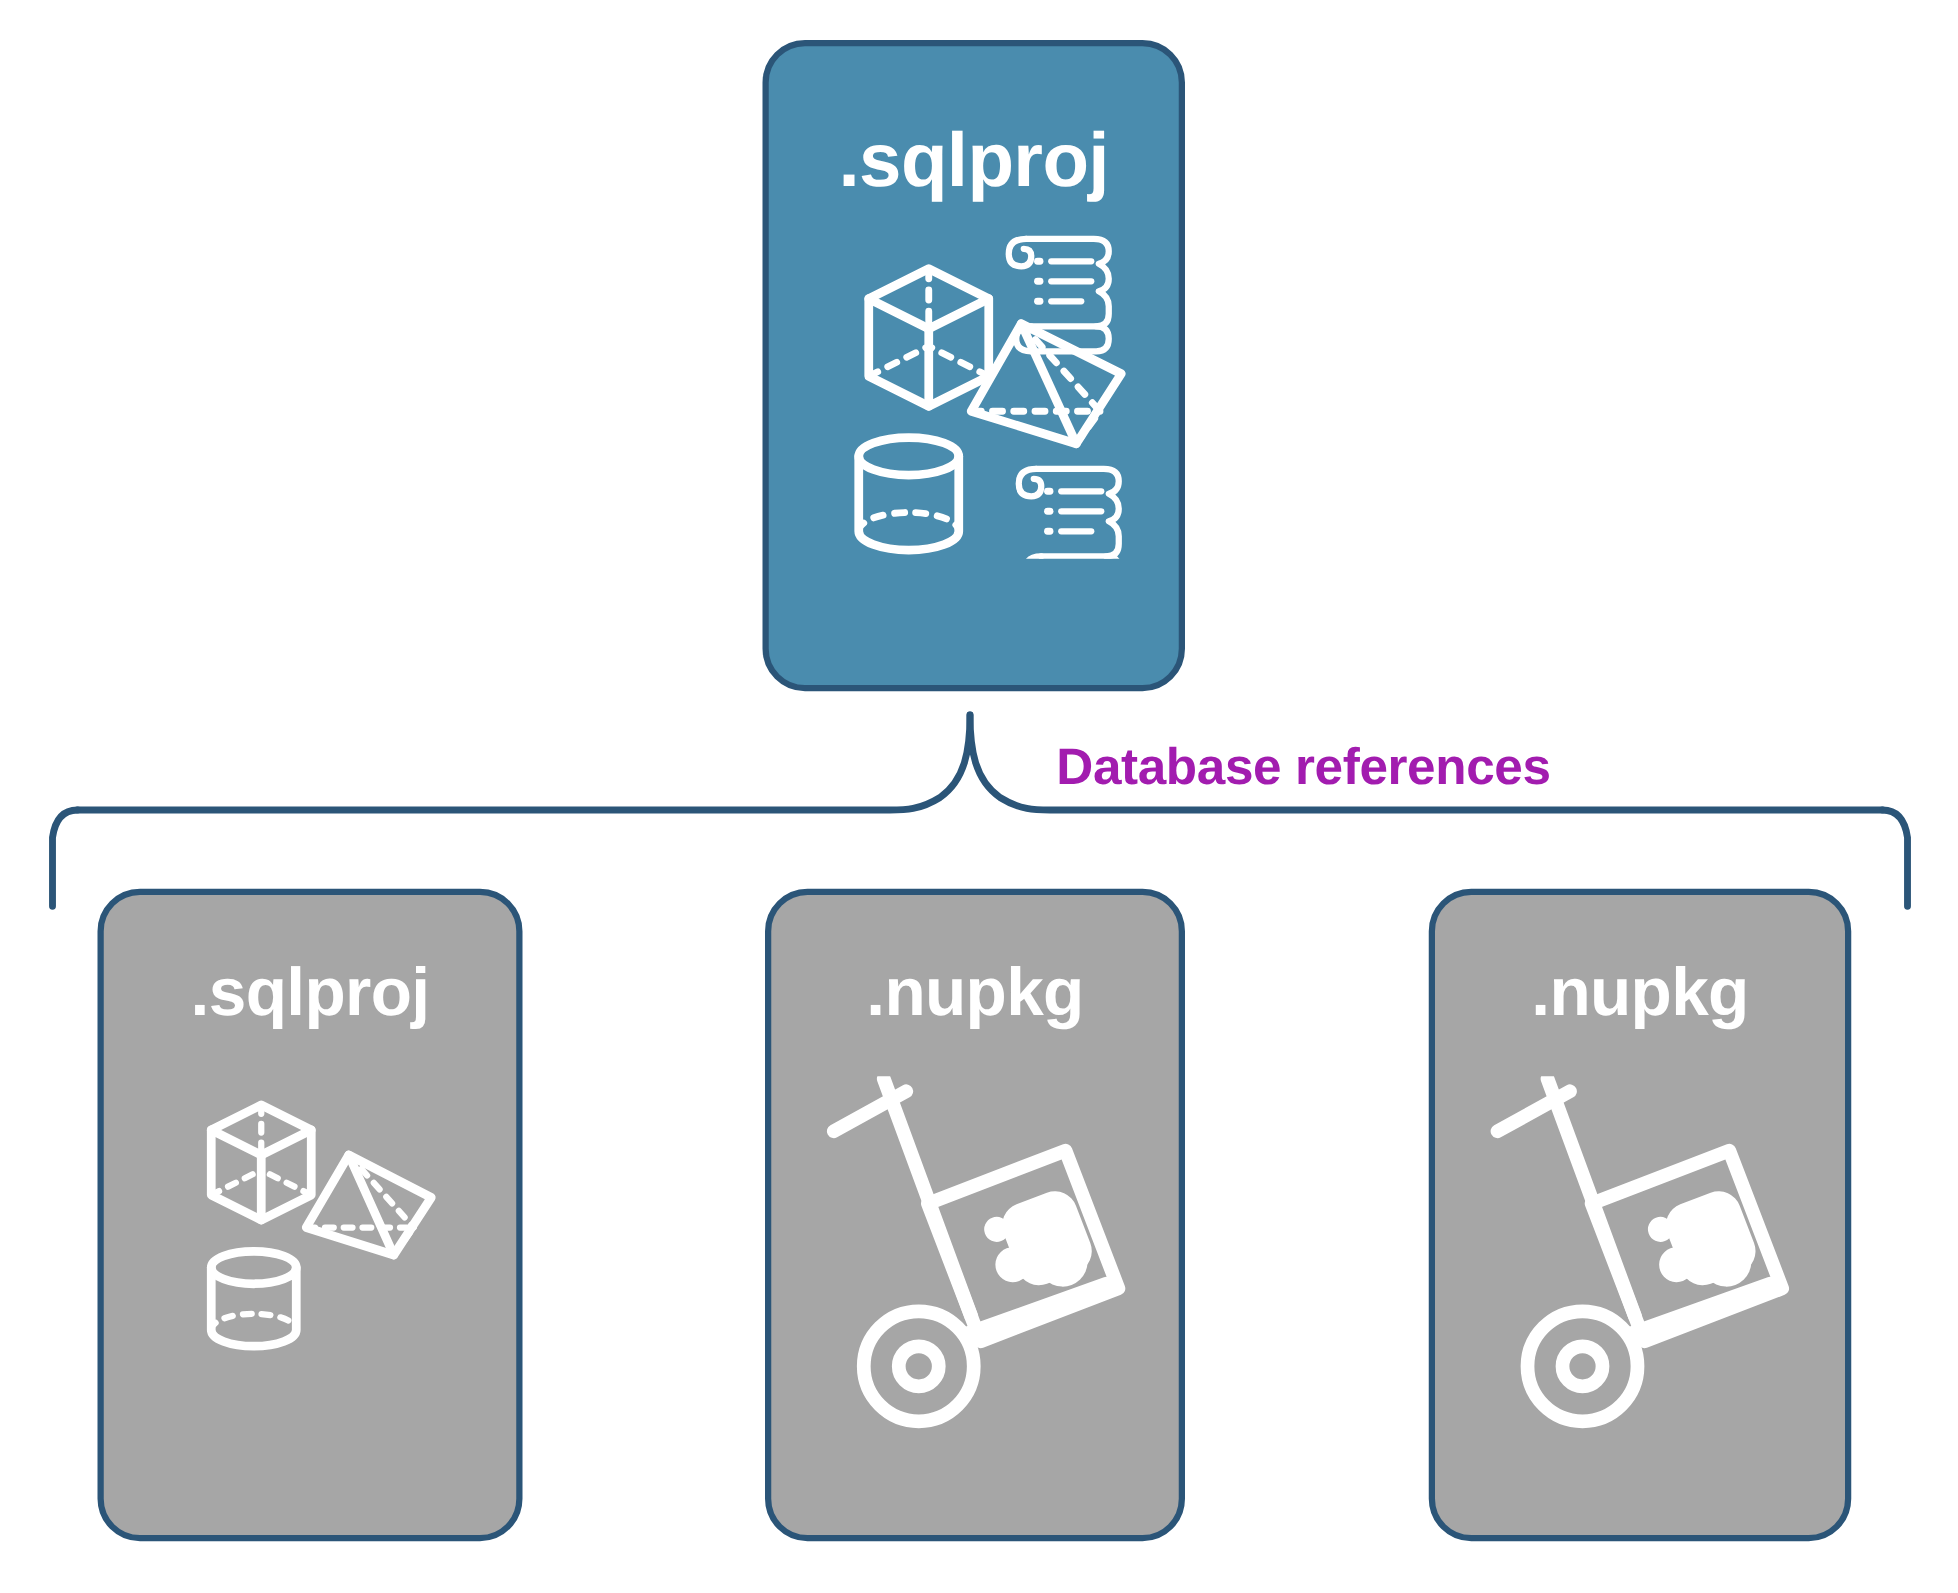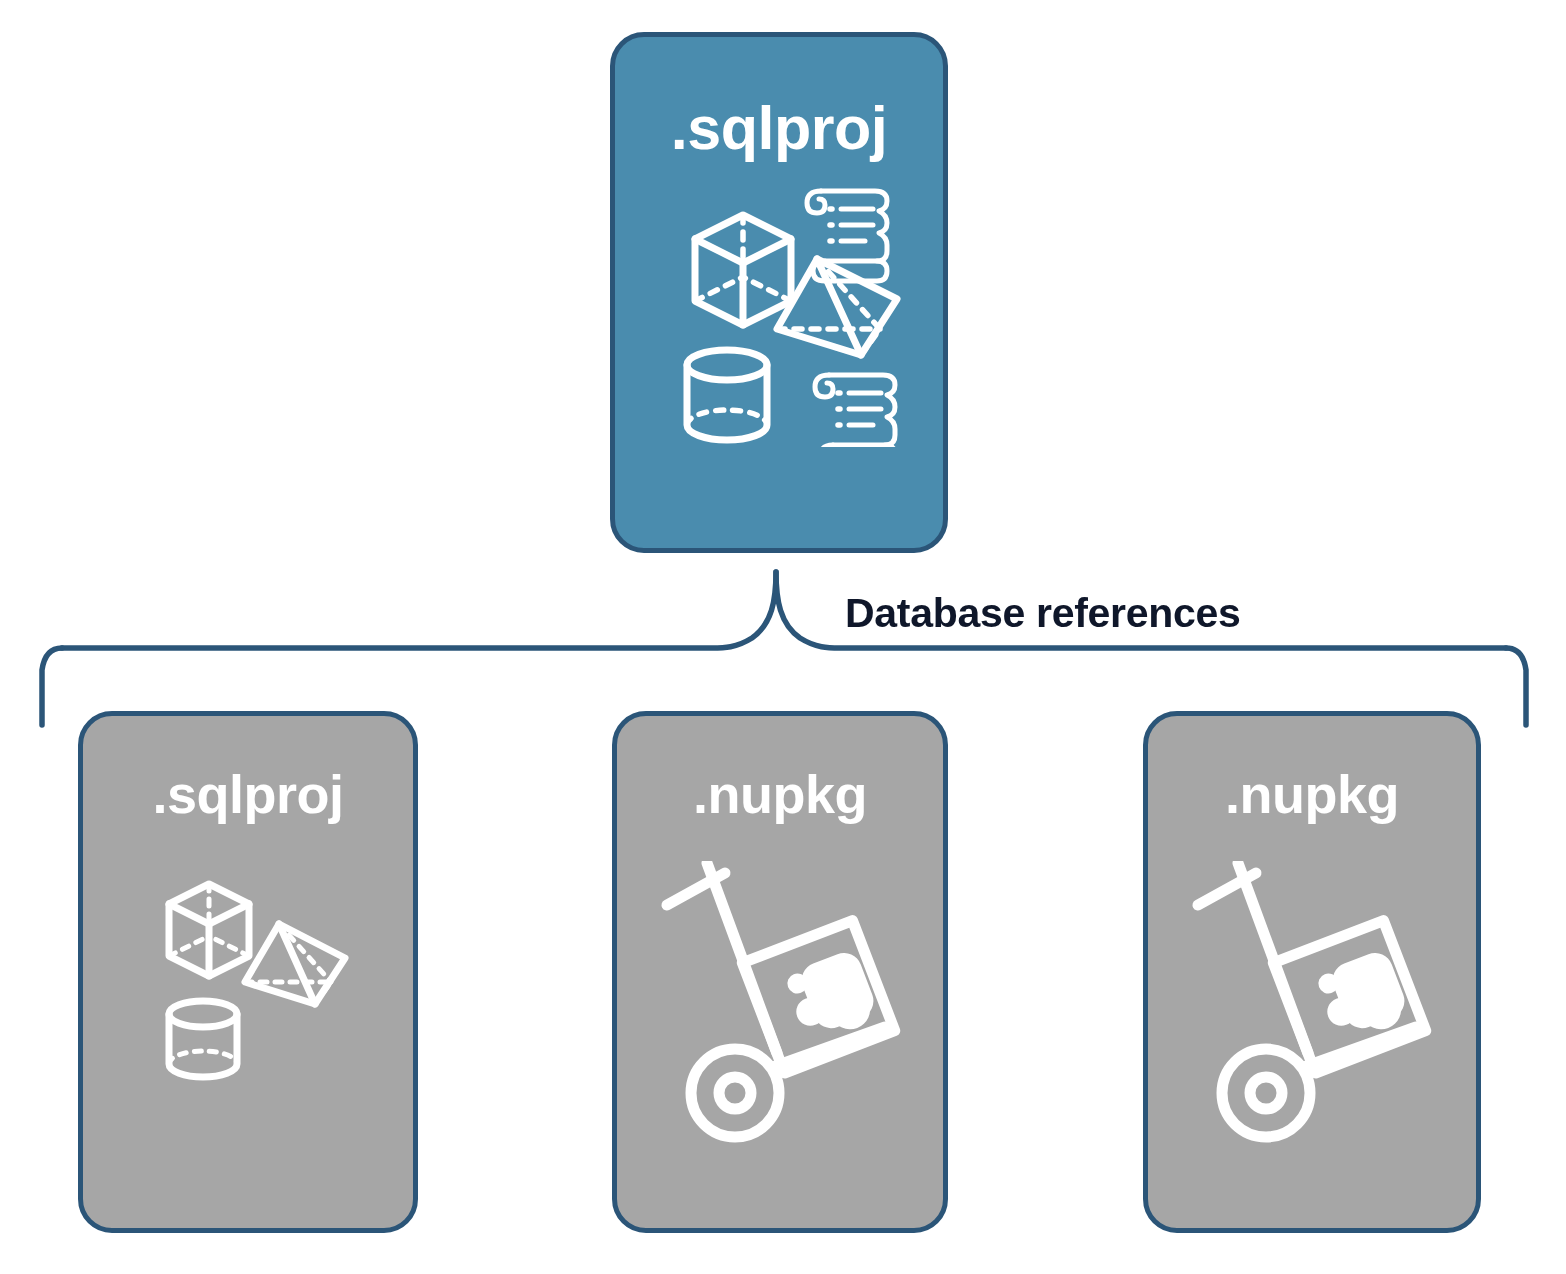--- a/index.html
+++ b/index.html
@@ -89,21 +89,21 @@
     width: 1566px;
     height: 1274px;
     pointer-events: none;
   }
   #brace-label {
     position: absolute;
     left: 845px;
     top: 590px;
     font-size: 41px;
     font-weight: bold;
-    color: #0f172a;
+    color: #a21caf;
     white-space: nowrap;
     letter-spacing: -0.3px;
     user-select: none;
   }
 </style>
 </head>
 <body>
 
 <div id="canvas">
 

